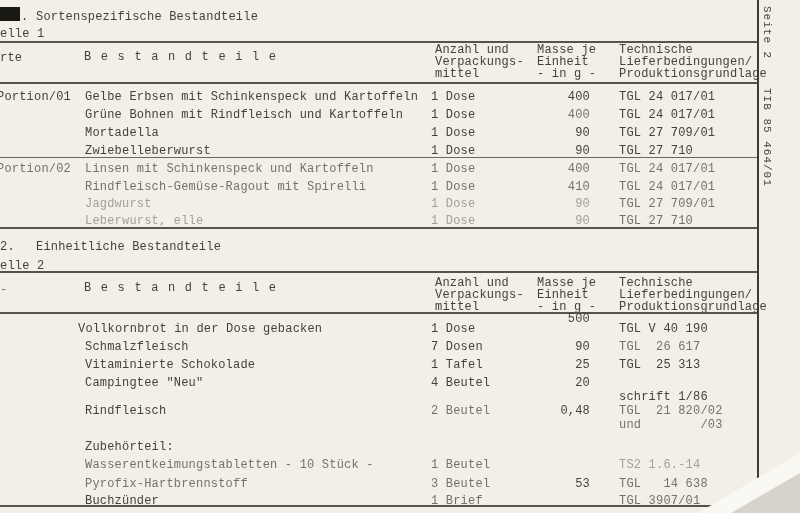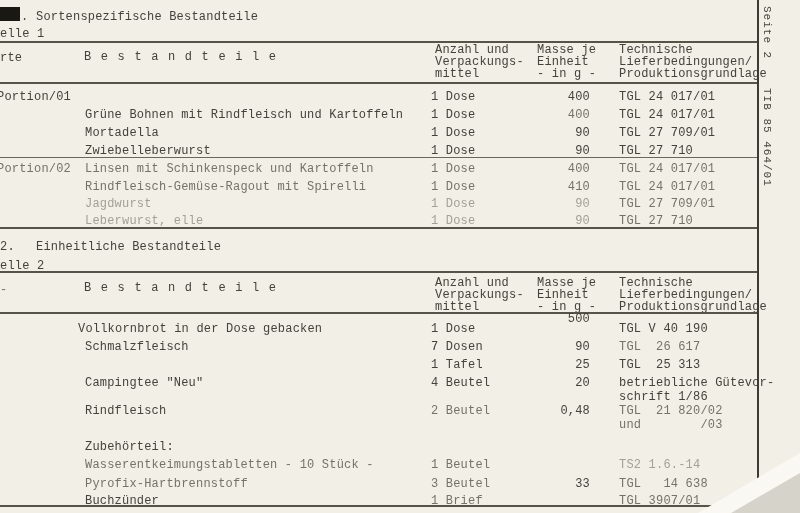--- a/index.html
+++ b/index.html
@@ -62,20 +62,21 @@
   <div class="t" style="left:435px;top:67px">mittel</div>
   <div class="t" style="left:537px;top:43px">Masse je</div>
   <div class="t" style="left:537px;top:55px">Einheit</div>
   <div class="t" style="left:537px;top:67px">- in g -</div>
   <div class="t" style="left:619px;top:43px">Technische</div>
   <div class="t" style="left:619px;top:55px">Lieferbedingungen/</div>
   <div class="t" style="left:619px;top:67px">Produktionsgrundlage</div>
   <div class="rule" style="top:82px"></div>
 
   <div class="t" style="left:-3px;top:90px">Portion/01</div>
+  <div class="t" style="left:85px;top:90px">Gelbe Erbsen mit Schinkenspeck und Kartoffeln</div>
   <div class="t" style="left:431px;top:90px">1 Dose</div>
   <div class="t mass" style="top:90px">400</div>
   <div class="t" style="left:619px;top:90px">TGL 24 017/01</div>
 
   <div class="t" style="left:85px;top:108px">Grüne Bohnen mit Rindfleisch und Kartoffeln</div>
   <div class="t" style="left:431px;top:108px">1 Dose</div>
   <div class="t mass mid" style="top:108px">400</div>
   <div class="t" style="left:619px;top:108px">TGL 24 017/01</div>
 
   <div class="t" style="left:85px;top:126px">Mortadella</div>
@@ -134,45 +135,45 @@
   <div class="t" style="left:78px;top:322px">Vollkornbrot in der Dose gebacken</div>
   <div class="t" style="left:431px;top:322px">1 Dose</div>
   <div class="t mass" style="top:312px">500</div>
   <div class="t" style="left:619px;top:322px">TGL V 40 190</div>
 
   <div class="t" style="left:85px;top:340px">Schmalzfleisch</div>
   <div class="t" style="left:431px;top:340px">7 Dosen</div>
   <div class="t mass" style="top:340px">90</div>
   <div class="t mid" style="left:619px;top:340px">TGL  26 617</div>
 
+  <div class="t" style="left:85px;top:358px">Vitaminierte Schokolade</div>
   <div class="t" style="left:431px;top:358px">1 Tafel</div>
   <div class="t mass" style="top:358px">25</div>
   <div class="t" style="left:619px;top:358px">TGL  25 313</div>
 
   <div class="t" style="left:85px;top:376px">Campingtee "Neu"</div>
   <div class="t" style="left:431px;top:376px">4 Beutel</div>
   <div class="t mass" style="top:376px">20</div>
-  <div class="t" style="left:619px;top:376px">betriebliche Gütevor-</div>
   <div class="t" style="left:619px;top:390px">schrift 1/86</div>
 
   <div class="t" style="left:85px;top:404px">Rindfleisch</div>
   <div class="t mid" style="left:431px;top:404px">2 Beutel</div>
   <div class="t mass" style="top:404px">0,48</div>
   <div class="t mid" style="left:619px;top:404px">TGL  21 820/02</div>
   <div class="t mid" style="left:619px;top:418px">und        /03</div>
 
   <div class="t" style="left:85px;top:440px">Zubehörteil:</div>
 
   <div class="t mid" style="left:85px;top:458px">Wasserentkeimungstabletten - 10 Stück -</div>
   <div class="t mid" style="left:431px;top:458px">1 Beutel</div>
   <div class="t faint" style="left:619px;top:458px">TS2 1.6.-14</div>
 
   <div class="t mid" style="left:85px;top:477px">Pyrofix-Hartbrennstoff</div>
   <div class="t mid" style="left:431px;top:477px">3 Beutel</div>
-  <div class="t mass" style="top:477px">33</div>
+  <div class="t mass" style="top:477px">53</div>
   <div class="t mid" style="left:619px;top:477px">TGL   14 638</div>
 
   <div class="t" style="left:85px;top:494px">Buchzünder</div>
   <div class="t mid" style="left:431px;top:494px">1 Brief</div>
   <div class="t mid" style="left:619px;top:494px">TGL 3907/01</div>
 
   <div class="rule" style="top:505px"></div>
 
   <div class="vrule"></div>
   <div class="vtext" style="left:761px;top:6px">Seite 2</div>

